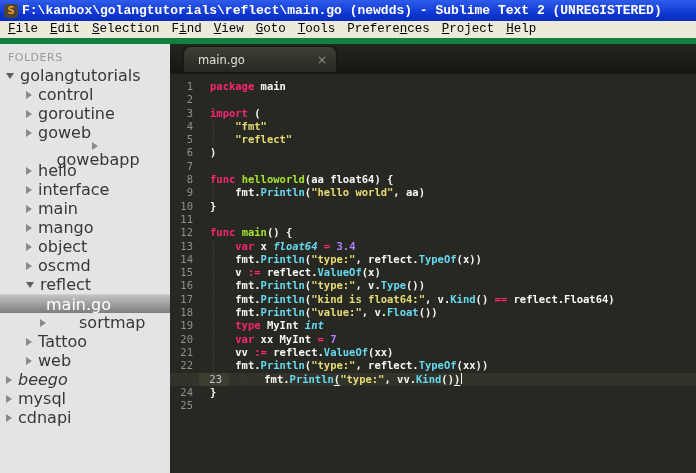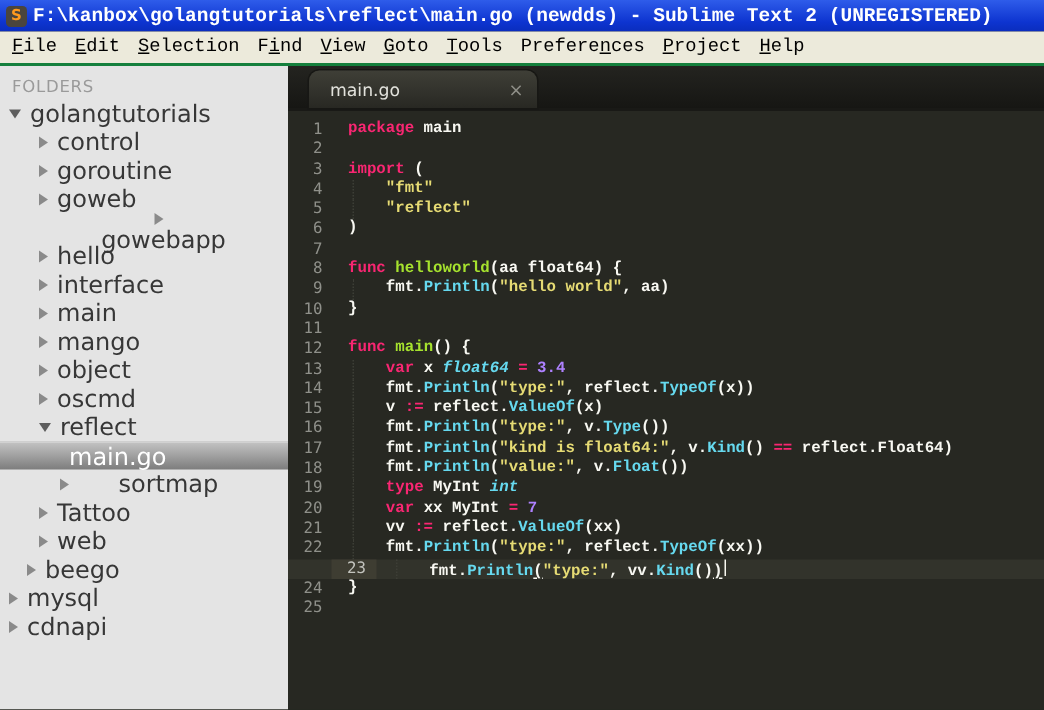--- a/index.html
+++ b/index.html
@@ -21,33 +21,33 @@
     background:#4a453d; color:#ff9a1e; font:bold 10px/14px "DejaVu Sans", sans-serif;
     text-align:center;
   }
   .title-text {
     color:#fff; font:bold 13px/21px "Liberation Mono", monospace;
     white-space:nowrap; letter-spacing:0;
   }
 
   
   .menubar {
-    height:23px; flex:none; background:#eceadb; border-bottom:2px solid #15803d;
+    height:23px; flex:none; background:#eceadb; border-bottom:6px solid #15803d;
     display:flex; align-items:center; padding-left:2px;
     font:12.5px/23px "Liberation Mono", monospace; color:#000;
   }
   .menu-item { padding:0 6px; white-space:nowrap; cursor:default; }
   .menu-item u { text-decoration:underline; }
 
   
   .main { flex:1; display:flex; min-height:0; }
 
   
   .sidebar {
-    width:192px; flex:none; background:#e4e4e4; overflow:hidden;
+    width:170px; flex:none; background:#e4e4e4; overflow:hidden;
     font-family:"DejaVu Sans", sans-serif;
   }
   .folders-header {
     color:#9a9a9a; font-size:11px; letter-spacing:0.5px;
     padding:7px 0 3px 8px; height:22px;
   }
   .tree-item {
     height:19px; display:flex; align-items:center;
     font-size:16px; color:#373737; white-space:nowrap; cursor:default;
   }
@@ -87,21 +87,21 @@
     flex:1; padding-top:6px; overflow:hidden; position:relative;
     font:bold 10.5px/13.3px "DejaVu Sans Mono", monospace;
   }
   .code-row { display:flex; height:13.3px; white-space:pre; }
   .code-row.current { background:#32332b; }
   .gutter {
     width:30px; flex:none; text-align:right; padding-right:7px;
     color:#8f908a; font-weight:normal;
   }
   .code-row.current .gutter { background:#3e3d32; color:#c2c3bd;margin-left:29px; }
-  .code-text { padding-left:10px; position:relative;font-family:Liberation Mono, monospace; }
+  .code-text { padding-left:10px; position:relative; }
   .code-row.ind .code-text::before {
     content:""; position:absolute; left:13px; top:0; bottom:0;
     border-left:1px dotted #3d3e36;
   }
   .tk-k { color:#f92672; }
   .tk-f { color:#a6e22e; }
   .tk-t { color:#66d9ef; font-style:italic; }
   .tk-c { color:#66d9ef; }
   .tk-s { color:#e6db74; }
   .tk-n { color:#ae81ff; }
@@ -196,21 +196,21 @@
             <span>sortmap</span>
           </div>
           <div class="tree-item" style="padding-left: 26px;">
             <span class="arrow collapsed"></span>
             <span>Tattoo</span>
           </div>
           <div class="tree-item" style="padding-left: 26px;">
             <span class="arrow collapsed"></span>
             <span>web</span>
           </div>
-          <div class="tree-item" style="padding-left: 18px;">
+          <div class="tree-item" style="padding-left: 6px; font-style: italic;">
             <span class="arrow collapsed"></span>
             <span>beego</span>
           </div>
           <div class="tree-item" style="padding-left: 6px;">
             <span class="arrow collapsed"></span>
             <span>mysql</span>
           </div>
           <div class="tree-item" style="padding-left: 6px;">
             <span class="arrow collapsed"></span>
             <span>cdnapi</span>

